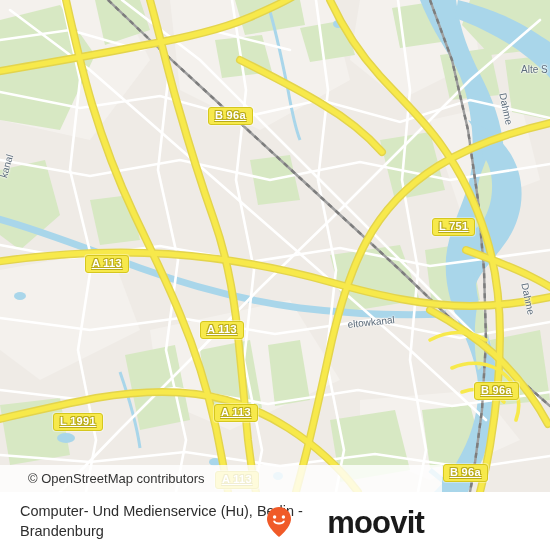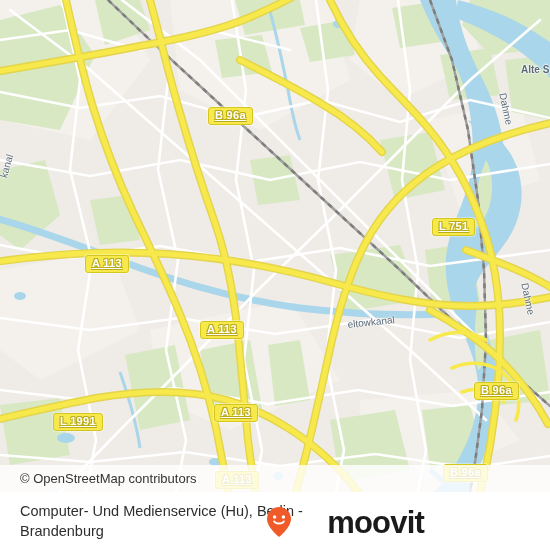--- a/index.html
+++ b/index.html
@@ -74,27 +74,27 @@
        1px  1px 0 #b9ab1a;
     box-shadow: 0 0 0 1px rgba(255,255,255,.35);
     text-decoration: underline;
   }
 
   
   #attribution {
     position: absolute;
     left: 0;
     bottom: 0;
-    width: 550px;
+    width: 442px;
     height: 27px;
     line-height: 27px;
     background: rgba(255,255,255,0.80);
     color: #333;
     font-size: 13px;
-    padding-left: 20px;
+    padding-left: 28px;
     box-sizing: border-box;
     white-space: nowrap;
     font-family: "Liberation Sans", sans-serif;
   }
 
   
   #popup-card {
     position: absolute;
     left: 190px;
     top: 125px;
@@ -332,21 +332,21 @@
         <g fill="none" stroke="#f7e94b" stroke-width="3.6" stroke-linecap="round">
           <path d="M452,368 C470,360 490,362 504,374 C518,386 522,404 516,420"></path>
           <path d="M462,392 C478,386 494,390 504,402"></path>
           <path d="M430,340 C448,330 470,330 486,340"></path>
         </g>
       </g>
     </svg>
 
     <div class="water-label" style="left:-2px; top:176px; transform:rotate(-74deg); transform-origin:left top;">kanal</div>
     <div class="water-label" style="left:508px; top:92px; transform:rotate(78deg); transform-origin:left top;">Dahme</div>
-    <div class="water-label" style="left:521px; top:64px;font-weight:bold;">Alte S</div>
+    <div class="water-label" style="left:521px; top:64px;">Alte S</div>
     <div class="water-label" style="left:530px; top:282px; transform:rotate(78deg); transform-origin:left top;">Dahme</div>
     <div class="water-label" style="left:347px; top:319px; transform:rotate(-6deg); transform-origin:left top;">eltowkanal</div>
 
     <div class="shield" style="left:208px; top:107px;">B 96a</div>
     <div class="shield" style="left:432px; top:218px;">L 751</div>
     <div class="shield" style="left:85px; top:255px;">A 113</div>
     <div class="shield" style="left:200px; top:321px;">A 113</div>
     <div class="shield" style="left:474px; top:382px;">B 96a</div>
     <div class="shield" style="left:214px; top:404px;">A 113</div>
     <div class="shield" style="left:53px; top:413px;">L 1991</div>

